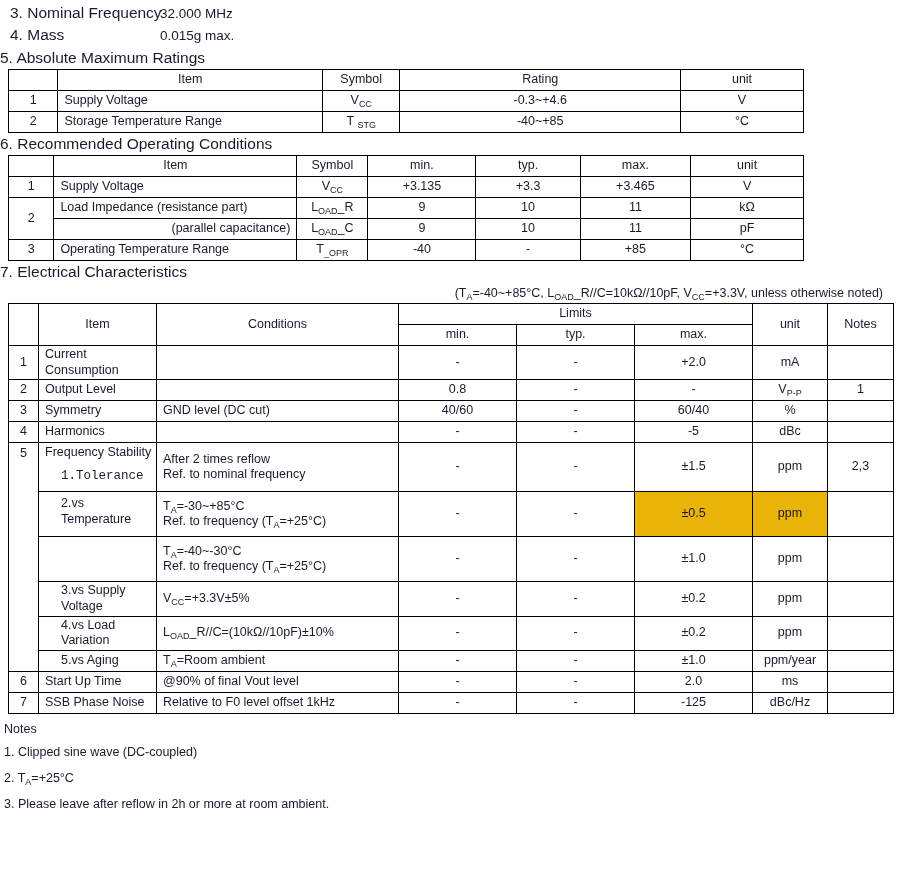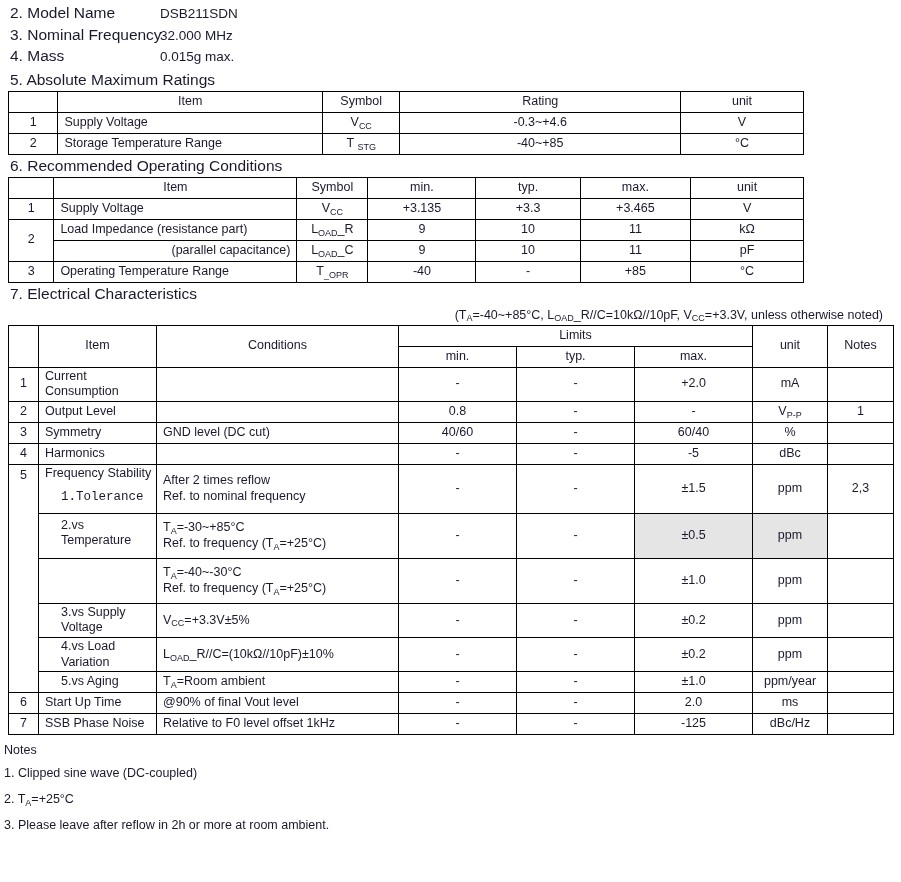--- a/index.html
+++ b/index.html
@@ -40,21 +40,21 @@
     white-space: nowrap;
   }
   .spec-value {
     font-size: 13.5px;
     white-space: nowrap;
   }
 
   
   .section-heading {
     font-size: 15.5px;
-    padding-left: 10px;
+    padding-left: 0;
     height: 22px;
     line-height: 22px;
     white-space: nowrap;
   }
 
   
   table {
     border-collapse: collapse;
     font-size: 12.5px;
     table-layout: fixed;
@@ -123,21 +123,21 @@
   .tbl-main .c-idx   { width: 30px; }
   .tbl-main .c-item  { width: 118px; }
   .tbl-main .c-cond  { width: 242px; }
   .tbl-main .c-min   { width: 57px; }
   .tbl-main .c-typ   { width: 71px; }
   .tbl-main .c-max   { width: 65px; }
   .tbl-main .c-unit  { width: 75px; }
   .tbl-main .c-notes { width: 66px; }
 
   .hl {
-    background: #e5e5e5;
+    background: #eab308;
   }
 
   
   .sub-item {
     text-align: left;
     padding-left: 22px;
     border-top: none;
     position: relative;
   }
   .sub-item.divided::before {
@@ -166,24 +166,20 @@
     line-height: 26px;
     white-space: nowrap;
   }
 </style>
 </head>
 <body>
 
 <div class="page">
 
   <div class="spec-list">
-    <div class="spec-line">
-      <span class="spec-num-label">2. Model Name</span>
-      <span class="spec-value">DSB211SDN</span>
-    </div>
     <div class="spec-line">
       <span class="spec-num-label">3. Nominal Frequency</span>
       <span class="spec-value">32.000 MHz</span>
     </div>
     <div class="spec-line">
       <span class="spec-num-label">4. Mass</span>
       <span class="spec-value">0.015g max.</span>
     </div>
   </div>
 

